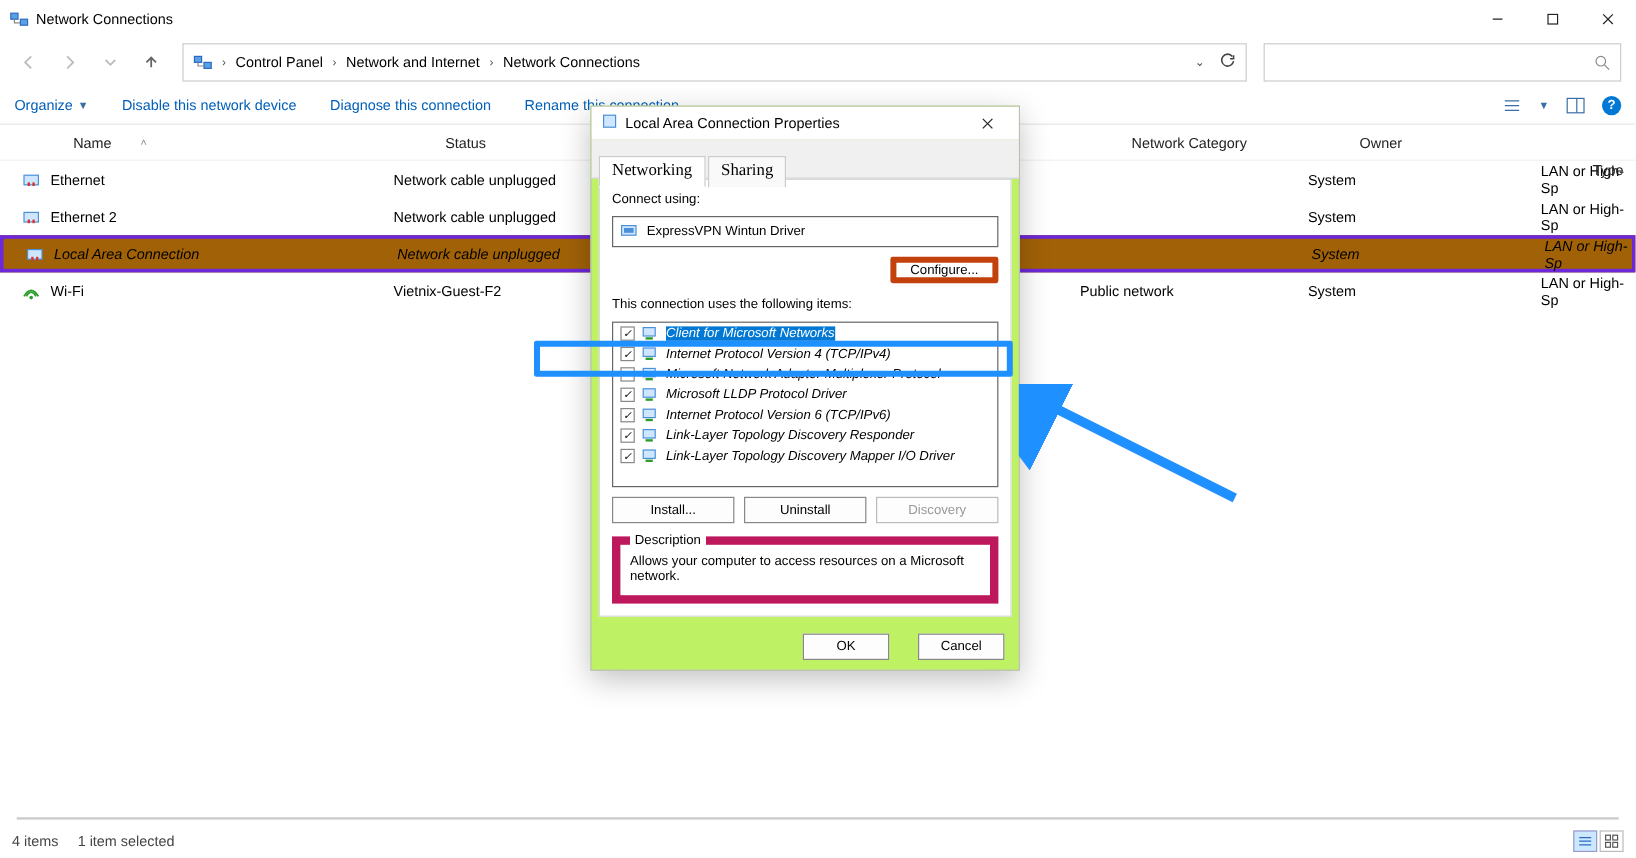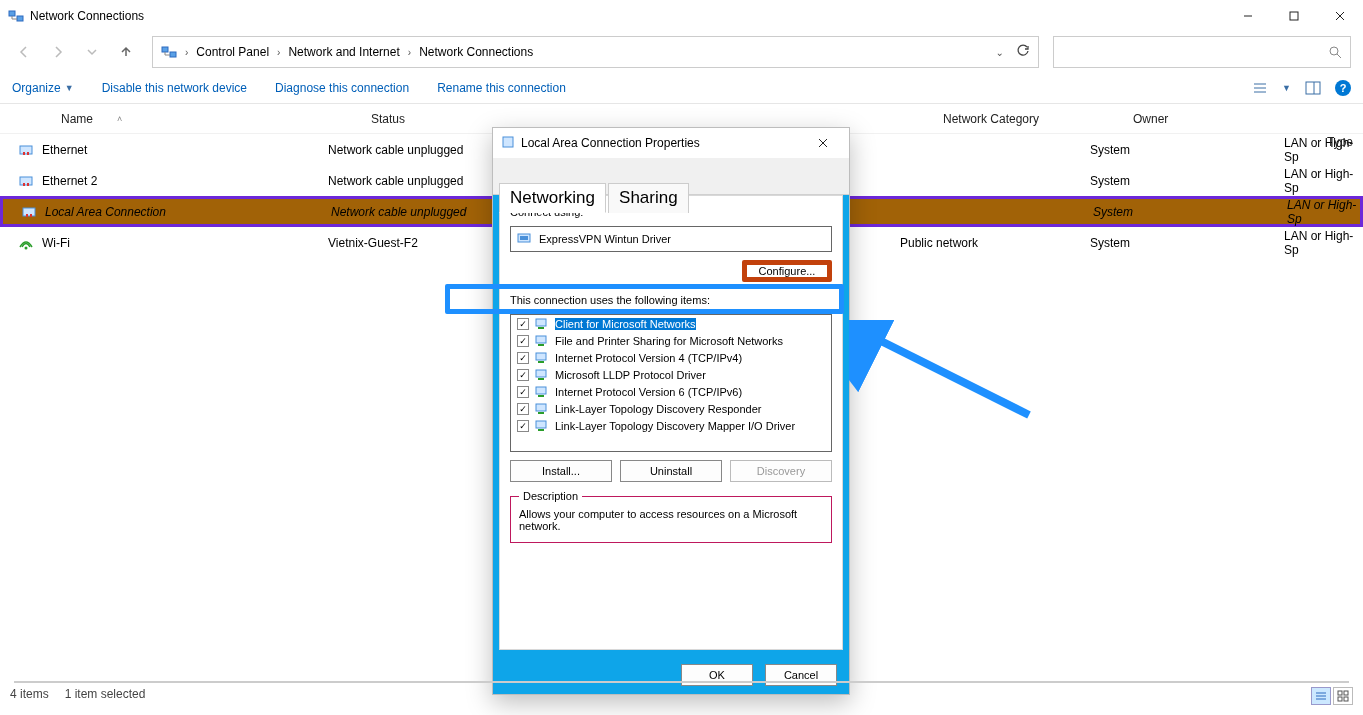--- a/index.html
+++ b/index.html
@@ -50,52 +50,52 @@
   .row { height: 31px; display: flex; align-items: center; padding: 0 0 0 18px; }
   .row.selected { background: #a16207; border: 3px solid #6d28d9; font-style: italic; }
   .row .c-name { width: 310px; display: flex; align-items: center; gap: 8px; }
   .row .c-status { width: 572px; }
   .row .c-netcat { width: 190px; }
   .row .c-owner { width: 194px; }
   .row .c-type { flex: 1; }
   .net-icon { width: 16px; height: 16px; display: inline-block; }
 
   
-  .statusbar { position: absolute; bottom: 0; left: 0; right: 0; height: 28px; display: flex; align-items: flex-start; padding: 0 10px; gap: 16px; color: #444; }
+  .statusbar { position: absolute; bottom: 0; left: 0; right: 0; height: 28px; display: flex; align-items: center; padding: 0 10px; gap: 16px; color: #444; }
   .statusbar .barline { position: absolute; top: -6px; left: 14px; right: 14px; height: 2px; background: #ccc; }
   .statusbar .views { margin-left: auto; display: flex; gap: 2px; }
   .statusbar .views div { width: 20px; height: 18px; border: 1px solid #bbb; display: flex; align-items: center; justify-content: center; color: #555; }
   .statusbar .views .active { background: #cce8ff; border-color: #99c; }
 
   
-  .dialog { position: absolute; left: 492px; top: 88px; width: 358px; height: 568px; background: #0ea5e9; border: 1px solid #bdbdbd; box-shadow: 0 8px 24px rgba(0,0,0,0.25); display: flex; flex-direction: column; margin-top: 39px; }
+  .dialog { position: absolute; left: 492px; top: 88px; width: 358px; height: 471px; background: #bef264; border: 1px solid #bdbdbd; box-shadow: 0 8px 24px rgba(0,0,0,0.25); display: flex; flex-direction: column; }
   .dlg-title { height: 30px; background: #fff; display: flex; align-items: center; padding: 0 8px; gap: 6px; }
   .dlg-title .t { font-size: 12px; }
   .dlg-title .close { margin-left: auto; width: 36px; height: 22px; display: flex; align-items: center; justify-content: center; }
   .dlg-tabs { display: flex; border-bottom: 1px solid #d0d0d0; background: #f0f0f0; padding: 6px 6px 0 6px; gap: 2px; }
-  .dlg-tab { padding: 4px 10px; border: 1px solid #ccc; border-bottom: none; background: #f9f9f9; font-size: 17px; position: relative; top: 19px; }
+  .dlg-tab { padding: 4px 10px; border: 1px solid #ccc; border-bottom: none; background: #f9f9f9; font-size: 14px; position: relative; top: 8px; font-family: Liberation Serif, serif; }
   .dlg-tab.active { background: #fff; border-bottom: 1px solid #fff; }
   .dlg-body { background: #fff; margin: 0 6px 6px 6px; border: 1px solid #d8d8d8; padding: 10px 10px; flex: 1; display: flex; flex-direction: column; gap: 8px; font-size: 11px; }
   .cu-label { font-size: 11px; }
   .cu-box { border: 1px solid #666; height: 26px; display: flex; align-items: center; padding: 0 6px; gap: 6px; }
   .cfg-row { display: flex; justify-content: flex-end; }
   .cfg-btn { width: 90px; height: 22px; border: 5px solid #c2410c; background: #fff; font-size: 11px; border-radius: 2px; }
   .items-label { margin-top: 4px; }
-  .items-box { border: 1px solid #666; height: 138px; overflow: hidden; background: #fff; position: relative; }
+  .items-box { border: 1px solid #666; height: 138px; overflow: hidden; background: #fff; position: relative; font-style: italic; }
   .itm { height: 17px; display: flex; align-items: center; padding: 0 6px; gap: 6px; font-size: 11px; white-space: nowrap; }
   .itm.selected .lbl { background: #0078d4; color: #fff; }
   .itm-icon { width: 14px; height: 12px; display: inline-block; }
   .itm-cb { width: 12px; height: 12px; border: 1px solid #888; display: flex; align-items: center; justify-content: center; font-size: 9px; background: #fff; }
   .itm-cb.checked::after { content: "✓"; color: #000; font-size: 9px; }
   .btn-row { display: flex; gap: 8px; }
   .btn-row button { flex: 1; height: 22px; border: 1px solid #888; background: #fdfdfd; font-size: 11px; }
   .btn-row button:disabled { color: #999; border-color: #bbb; }
-  fieldset.desc { border: 1px solid #be185d; padding: 6px 8px 10px 8px; font-size: 11px; }
+  fieldset.desc { border: 7px solid #be185d; padding: 6px 8px 10px 8px; font-size: 11px; }
   fieldset.desc legend { padding: 0 4px; font-size: 11px; }
-  .dlg-footer { display: flex; justify-content: flex-end; gap: 12px; padding: 8px 12px; }
+  .dlg-footer { display: flex; justify-content: flex-end; gap: 24px; padding: 8px 12px; }
   .dlg-footer button { width: 72px; height: 22px; border: 1px solid #888; background: #fdfdfd; font-size: 11px; }
 
   
   .hl-box { position: absolute; left: 445px; top: 284px; width: 399px; height: 30px; border: 5px solid #1e90ff; background: transparent; pointer-events: none; border-radius: 2px; }
   .arrow-shape { position: absolute; left: 849px; top: 320px; pointer-events: none; }
 
   
   .svg { width: 100%; height: 100%; }
 </style>
 </head>
@@ -327,29 +327,29 @@
               <rect x="3" y="9" width="6" height="2" fill="#2a9d2a"></rect>
             </svg></span>
           <span class="lbl">Client for Microsoft Networks</span>
         </div>
         <div class="itm">
           <span class="itm-cb checked"></span>
           <span class="itm-icon"><svg class="svg" viewBox="0 0 14 12">
               <rect x="1" y="1" width="10" height="7" fill="#cfe6ff" stroke="#4a90d9"></rect>
               <rect x="3" y="9" width="6" height="2" fill="#2a9d2a"></rect>
             </svg></span>
-          <span class="lbl">File and Printer Sharing for Microsoft Networks</span>
-        </div>
-        <div class="itm">
-          <span class="itm-cb checked"></span>
-          <span class="itm-icon"><svg class="svg" viewBox="0 0 14 12">
-              <rect x="1" y="1" width="10" height="7" fill="#cfe6ff" stroke="#4a90d9"></rect>
-              <rect x="3" y="9" width="6" height="2" fill="#2a9d2a"></rect>
-            </svg></span>
           <span class="lbl">Internet Protocol Version 4 (TCP/IPv4)</span>
+        </div>
+        <div class="itm">
+          <span class="itm-cb "></span>
+          <span class="itm-icon"><svg class="svg" viewBox="0 0 14 12">
+              <rect x="1" y="1" width="10" height="7" fill="#cfe6ff" stroke="#4a90d9"></rect>
+              <rect x="3" y="9" width="6" height="2" fill="#2a9d2a"></rect>
+            </svg></span>
+          <span class="lbl">Microsoft Network Adapter Multiplexor Protocol</span>
         </div>
         <div class="itm">
           <span class="itm-cb checked"></span>
           <span class="itm-icon"><svg class="svg" viewBox="0 0 14 12">
               <rect x="1" y="1" width="10" height="7" fill="#cfe6ff" stroke="#4a90d9"></rect>
               <rect x="3" y="9" width="6" height="2" fill="#2a9d2a"></rect>
             </svg></span>
           <span class="lbl">Microsoft LLDP Protocol Driver</span>
         </div>
         <div class="itm">

